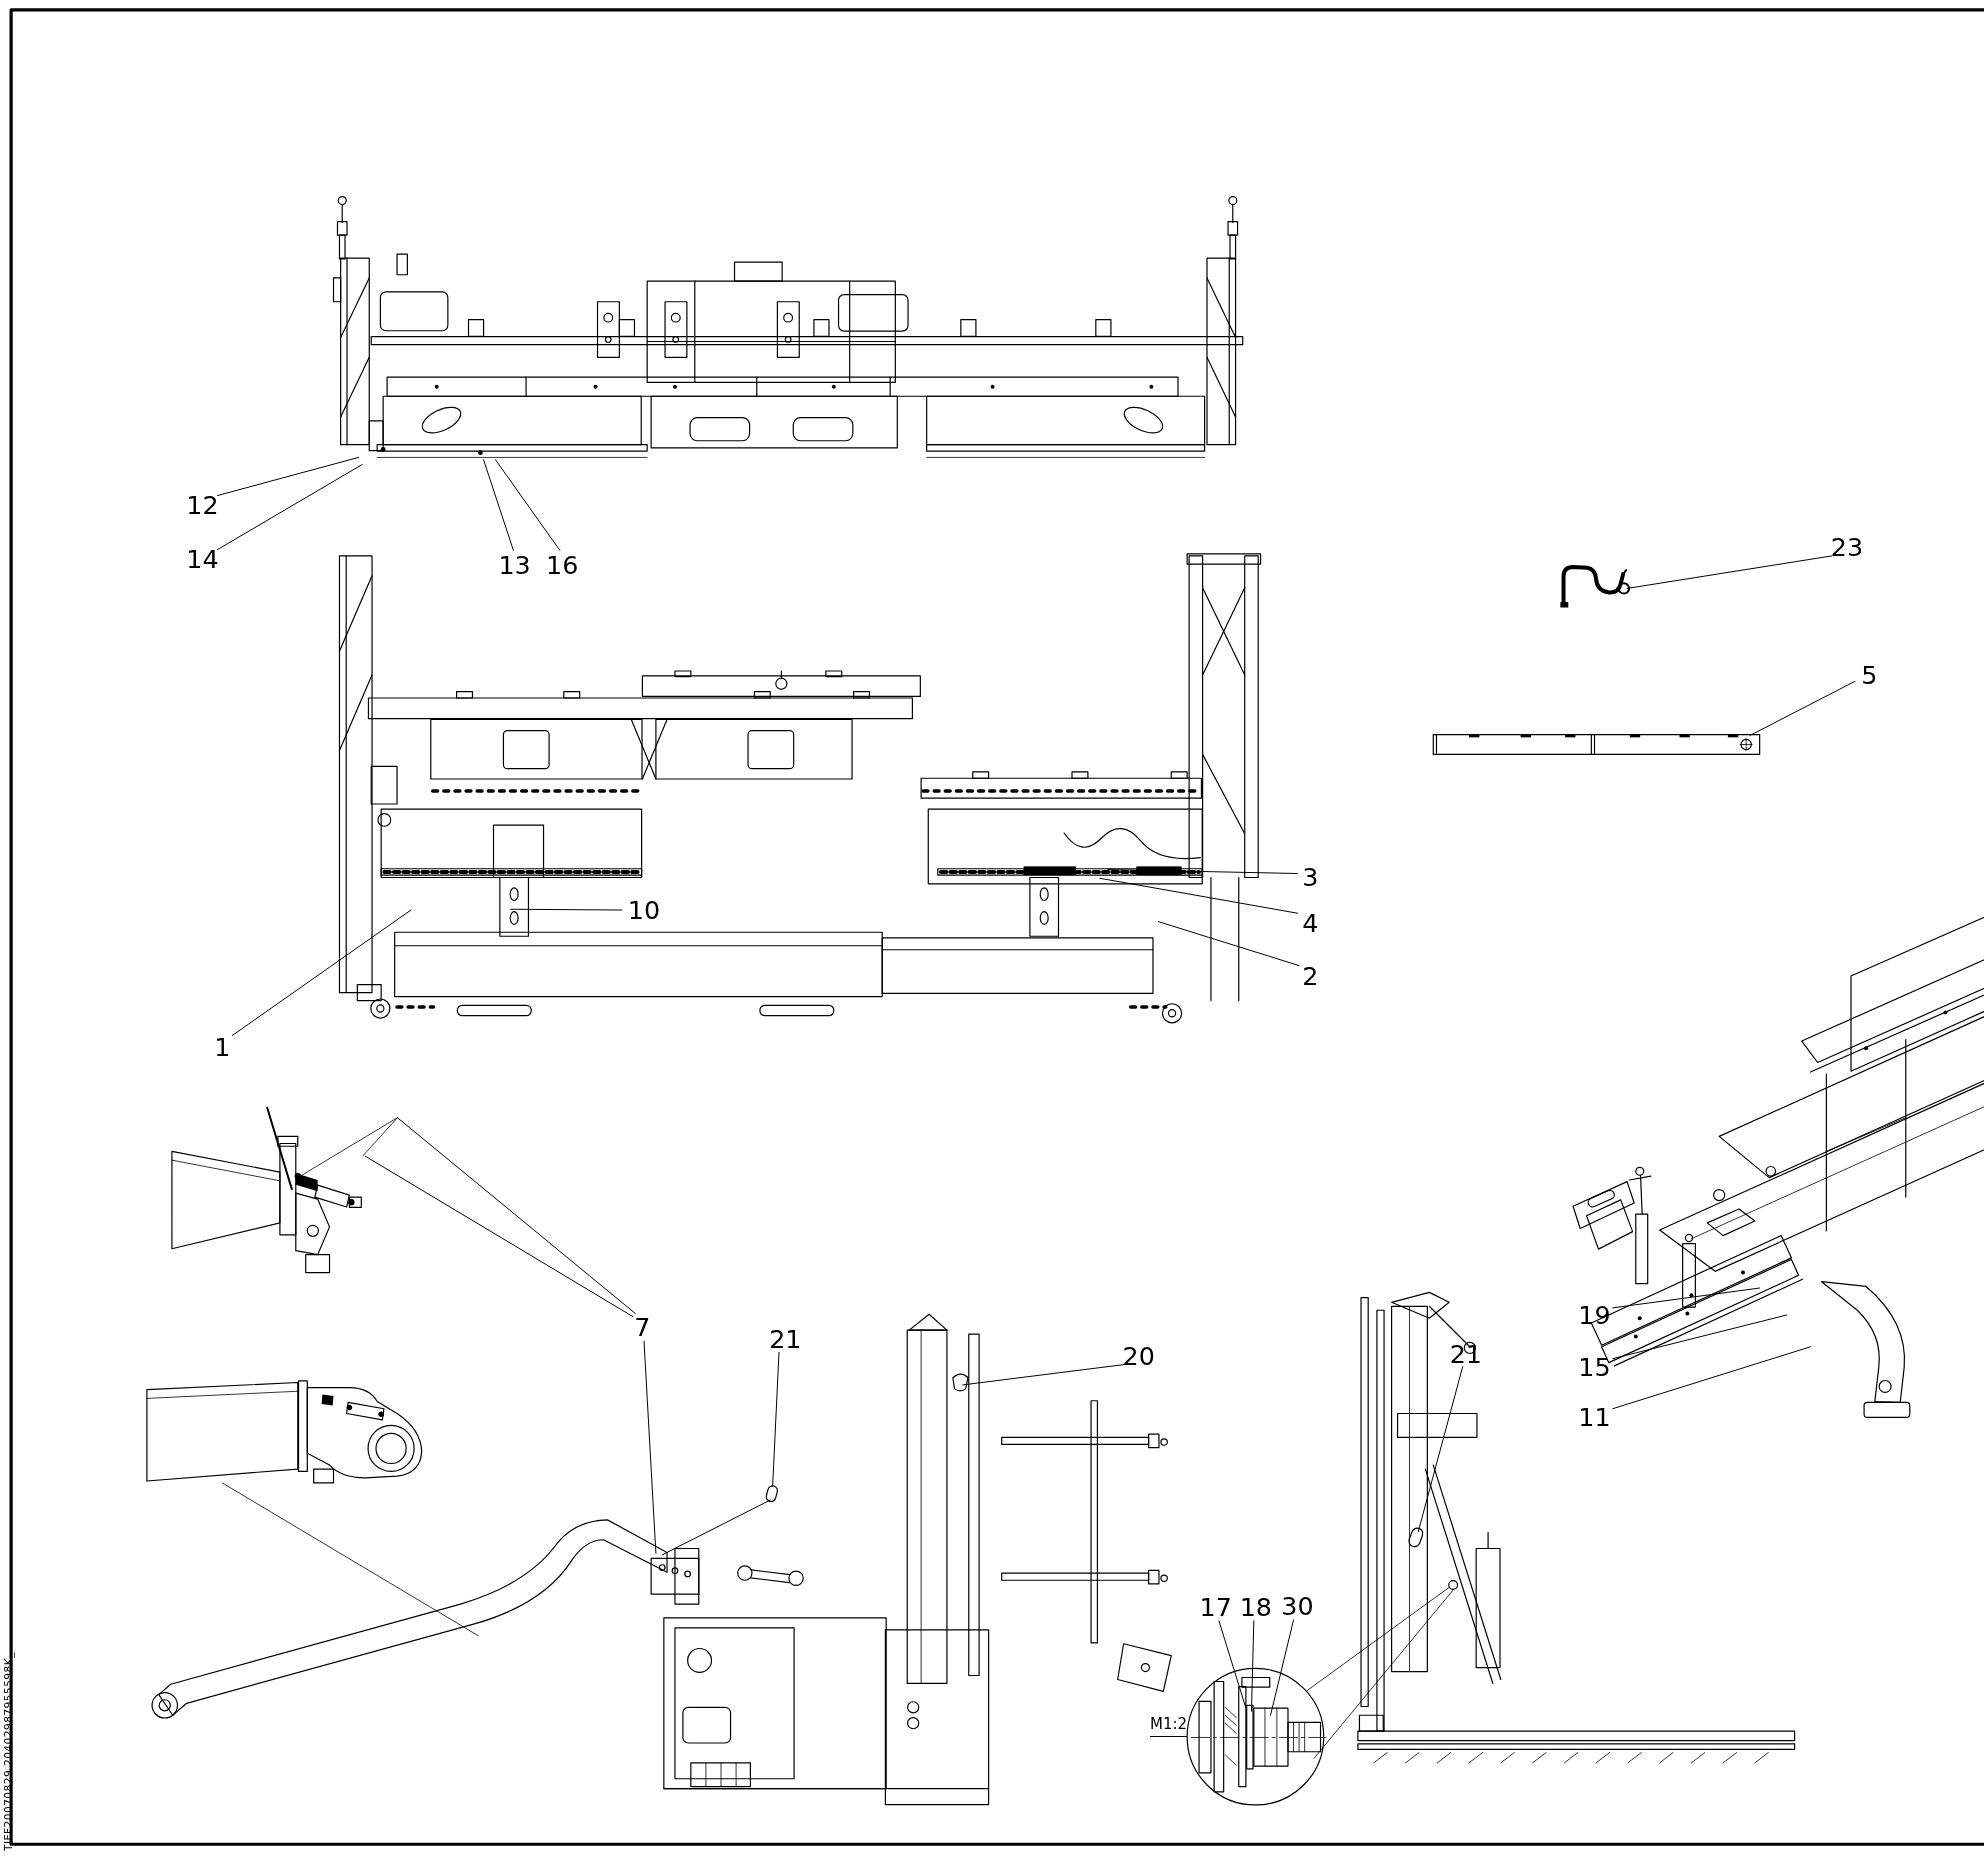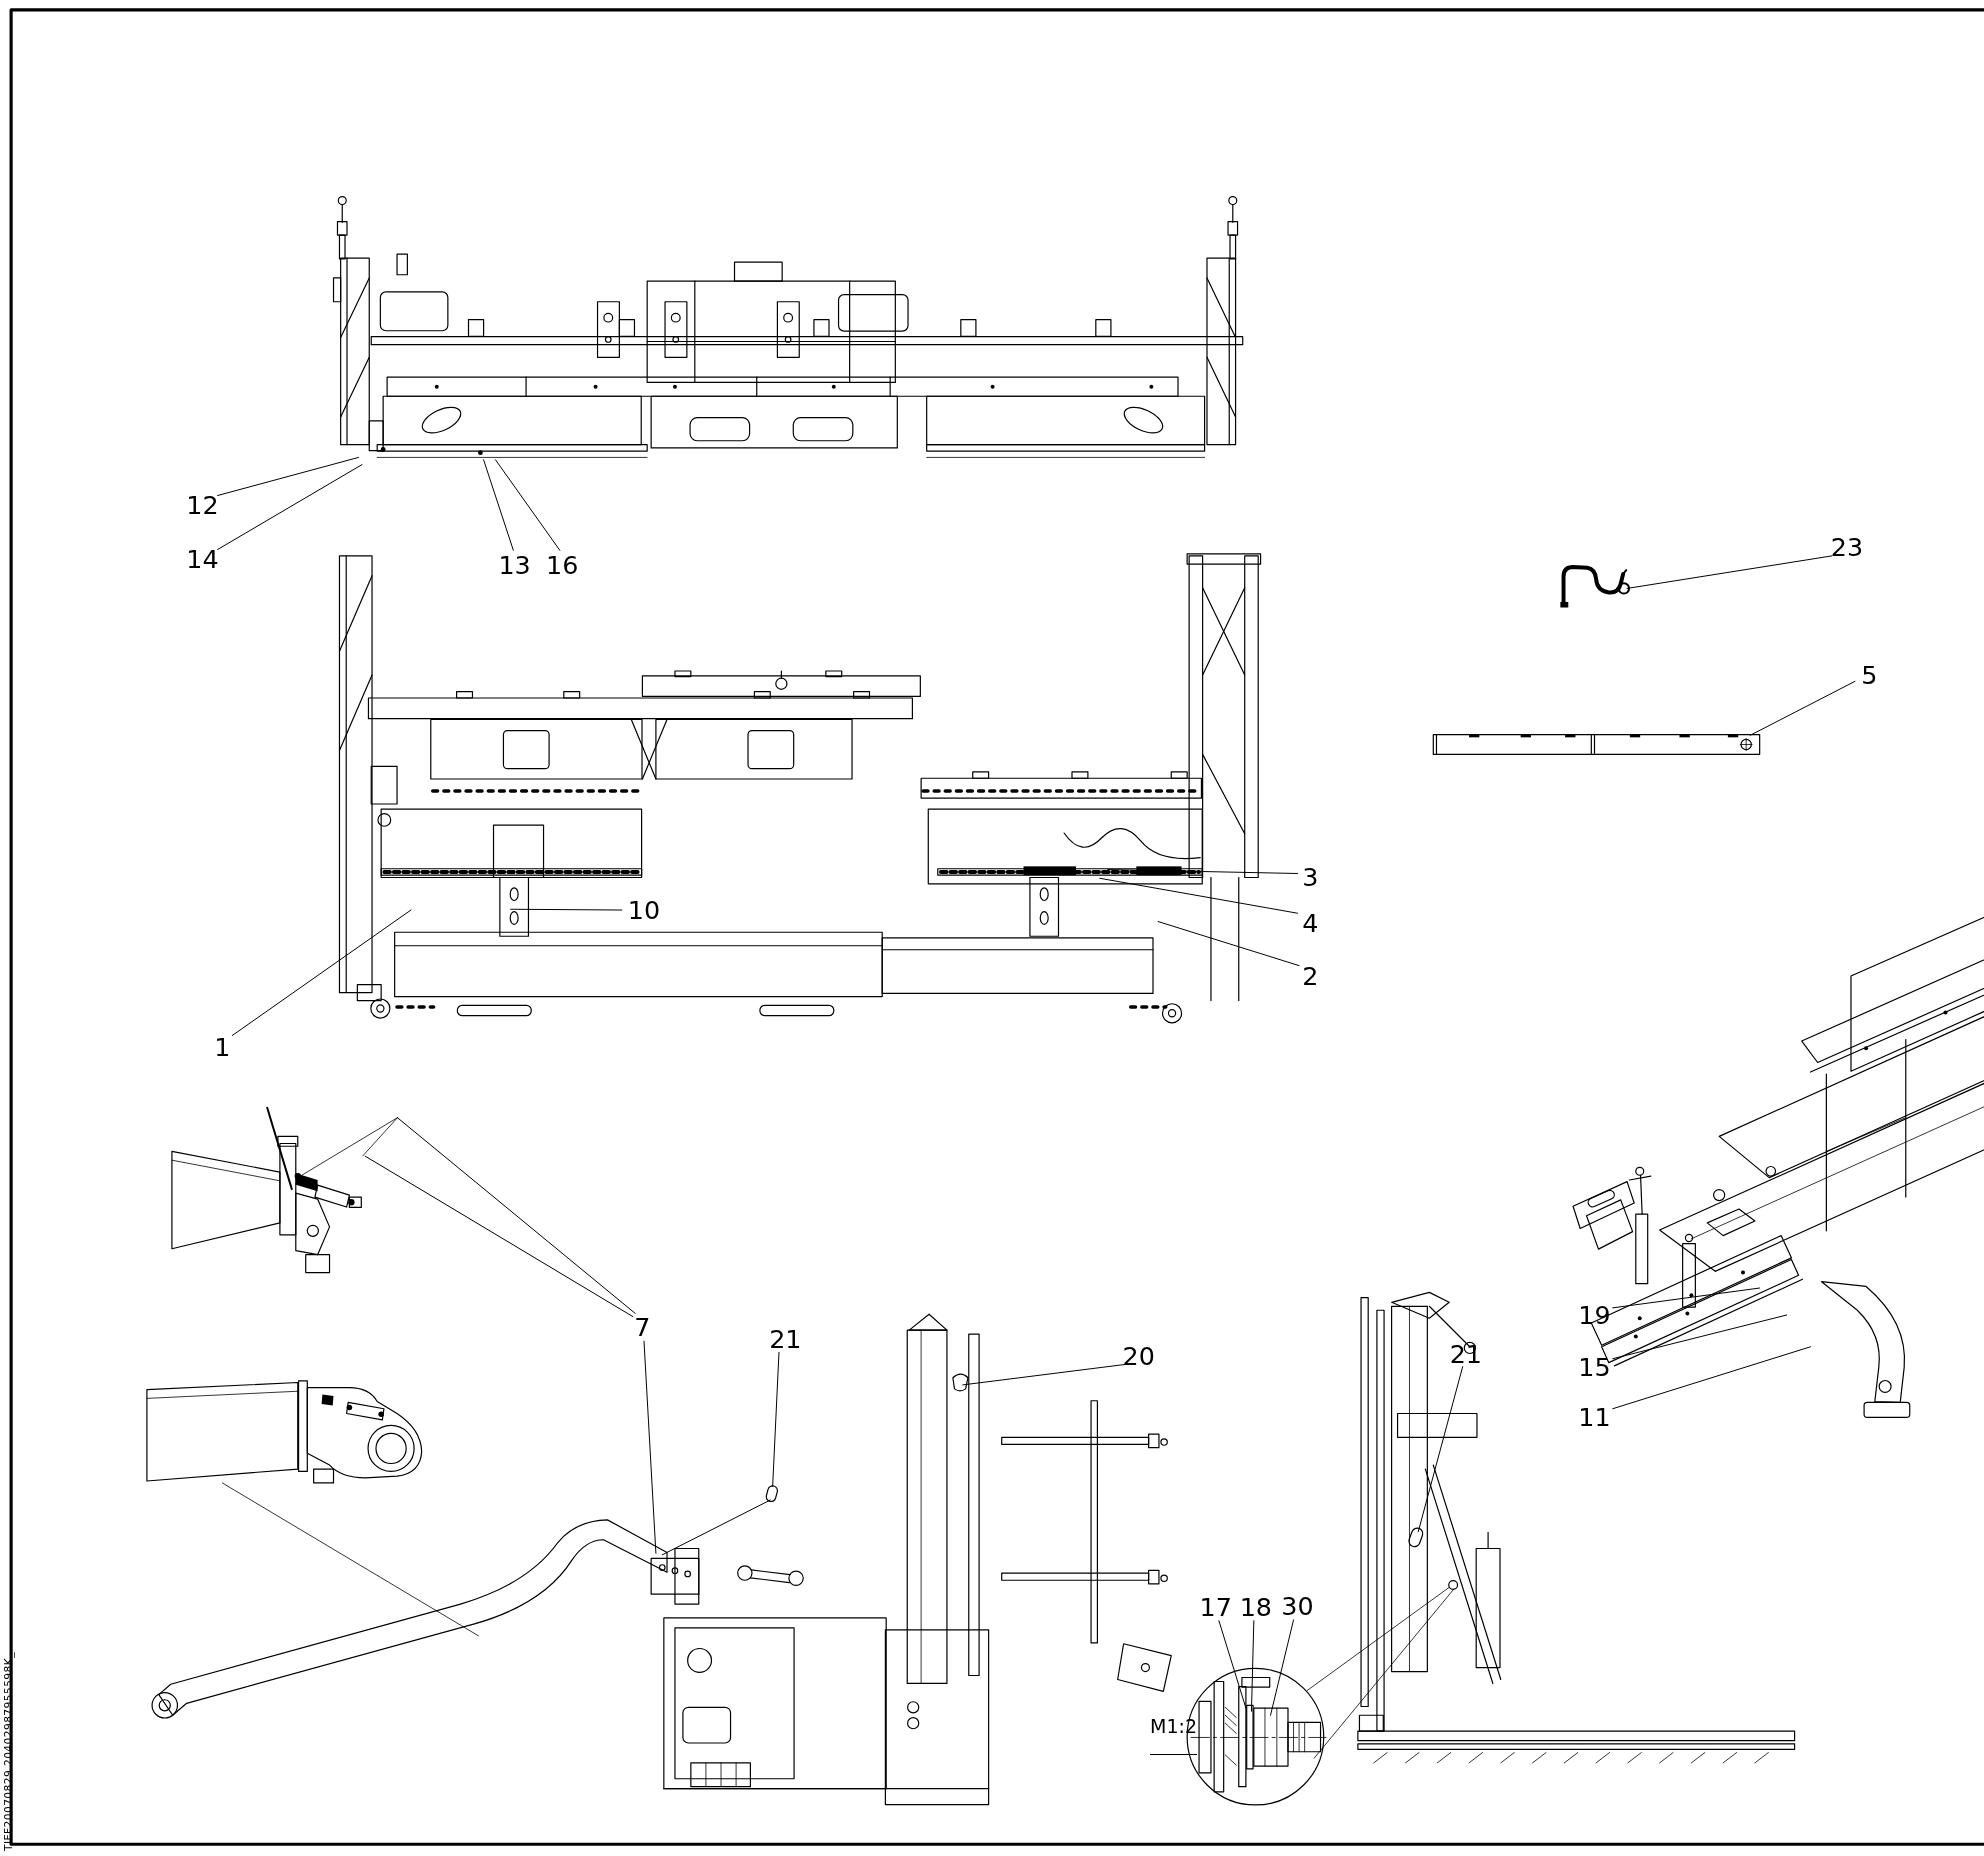--- a/index.html
+++ b/index.html
@@ -12,21 +12,21 @@
   svg .w5{stroke-width:5;}
   svg .w8{stroke-width:8;}
   svg .w10{stroke-width:10;}
   svg .dash{stroke-dasharray:12 16;stroke-width:9;}
   svg .tooth{stroke-dasharray:14 10;stroke-width:10;}
   svg .cl{stroke-dasharray:46 10 8 10;stroke-width:2;}
   svg .leader{stroke-width:2.5;}
   svg text.callout{font:64px "DejaVu Sans",sans-serif;fill:#000;stroke:none;
         text-anchor:middle;dominant-baseline:central;}
   .abslabel{position:absolute;white-space:pre;}
-  .scale-label{font-size:19px;border-bottom:1.2px solid #000;padding-bottom:17px;}
+  .scale-label{font-size:15px;border-bottom:1.2px solid #000;padding-bottom:3px;}
   .edge-stamp{left:1.6px;top:1851px;font-size:10.7px;letter-spacing:0.4px;
       transform:rotate(-90deg);transform-origin:0 0;}
 </style>
 </head>
 <body>
 
 <div class="sheet">
 
   <svg id="art" width="2626" height="1857" viewBox="0 0 6614 4677">
 

